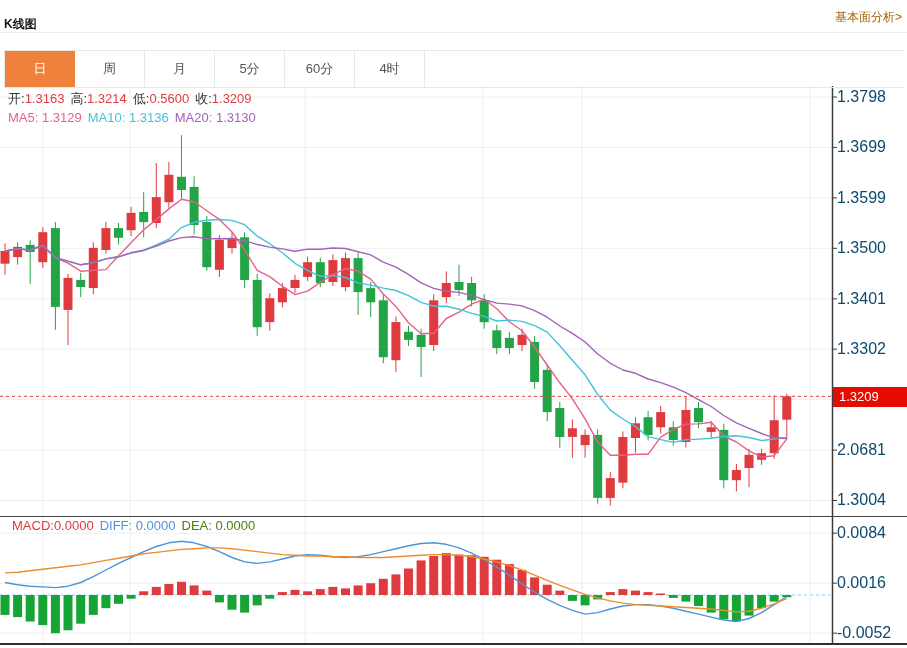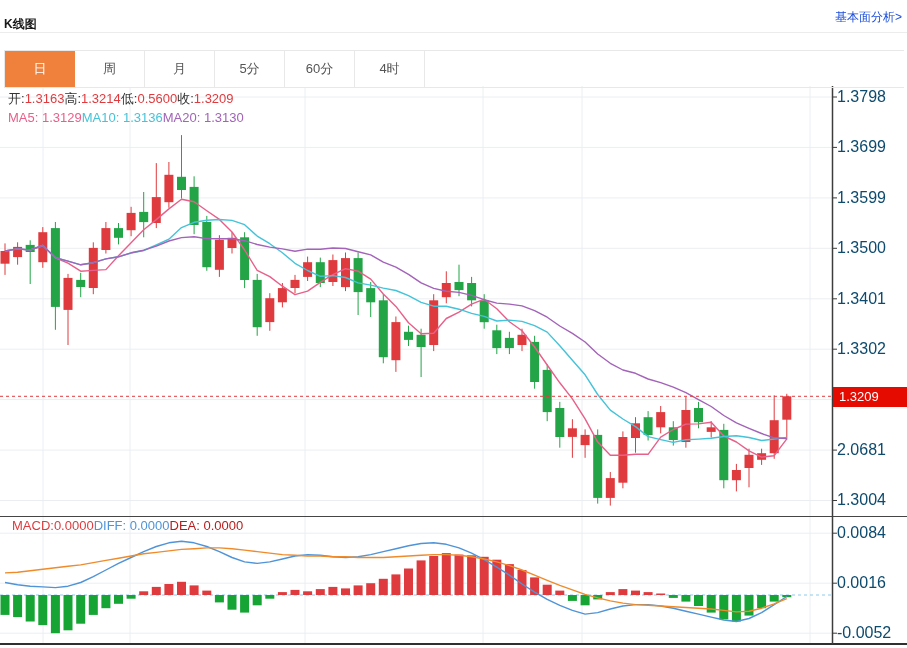--- a/index.html
+++ b/index.html
@@ -1,39 +1,39 @@
 <!DOCTYPE html>
 <html><head>
 <meta charset="utf-8">
 <style>
   html,body{margin:0;padding:0;}
   body{width:907px;height:648px;position:relative;background:#fff;
        font-family:"Liberation Sans","DejaVu Sans",sans-serif;overflow:hidden;}
   .abs{position:absolute;}
   #page-title{left:4px;top:16px;font-size:12px;font-weight:bold;color:#1a1a1a;}
-  #fund-link{right:5px;top:9px;font-size:12px;color:#1d4ed8;cursor:pointer;text-decoration:none;}
+  #fund-link{right:5px;top:9px;font-size:12px;color:#a16207;cursor:pointer;text-decoration:none;}
   #top-divider{left:0;top:32px;width:907px;height:0;border-top:1px solid #ececec;}
   #tabbar{left:4px;top:50px;width:899px;height:36px;display:flex;
           border-top:1px solid #e8e8e8;border-bottom:1px solid #e8e8e8;border-left:1px solid #e8e8e8;}
   .tab{width:70px;height:36px;line-height:36px;text-align:center;font-size:13px;color:#555;
        border-right:1px solid #e8e8e8;cursor:pointer;background:#fff;box-sizing:border-box;}
   .tab.active{color:#fff;border-right:none;}
   .tab-filler{flex:1;}
   #chart-layer{left:0;top:0;}
-  .legend{display:flex;gap:0;font-size:13px;white-space:nowrap;}
+  .legend{display:flex;gap:6px;font-size:13px;white-space:nowrap;}
   #ohlc-legend{left:8px;top:90px;}
   #ma-legend{left:8px;top:110px;justify-content:space-between;}
   #macd-legend{left:12px;top:518px;}
   .lg-label{color:#333;}
   .axis-label{position:absolute;left:837px;width:68px;font-size:16px;color:#0c4a6e;height:16px;line-height:16px;}
   #price-badge{left:833px;width:74px;height:20px;line-height:20px;color:#fff;
                font-size:13px;padding-left:6px;box-sizing:border-box;}
 </style>
 <style>.v-up{color:#df3b3e} .c-ma5{color:#e8608a} .c-ma10{color:#44c3d9} .c-ma20{color:#a263b8}
-   .c-diff{color:#4f94d8} .c-dea{color:#b91c1c}
+   .c-diff{color:#4f94d8} .c-dea{color:#4d7c0f}
    .tab.active{background:#f0813d} #price-badge{background:#e60b00}</style></head>
 <body>
 
 <div class="abs" id="chart-layer"><svg width="907" height="648" viewBox="0 0 907 648" xmlns="http://www.w3.org/2000/svg">
       <g>
         <line x1="43" y1="86" x2="43" y2="644" stroke="#ebeef1" stroke-width="1"></line>
         <line x1="130" y1="86" x2="130" y2="644" stroke="#ebeef1" stroke-width="1"></line>
         <line x1="305" y1="86" x2="305" y2="644" stroke="#ebeef1" stroke-width="1"></line>
         <line x1="483" y1="86" x2="483" y2="644" stroke="#ebeef1" stroke-width="1"></line>
         <line x1="582" y1="86" x2="582" y2="644" stroke="#ebeef1" stroke-width="1"></line>

